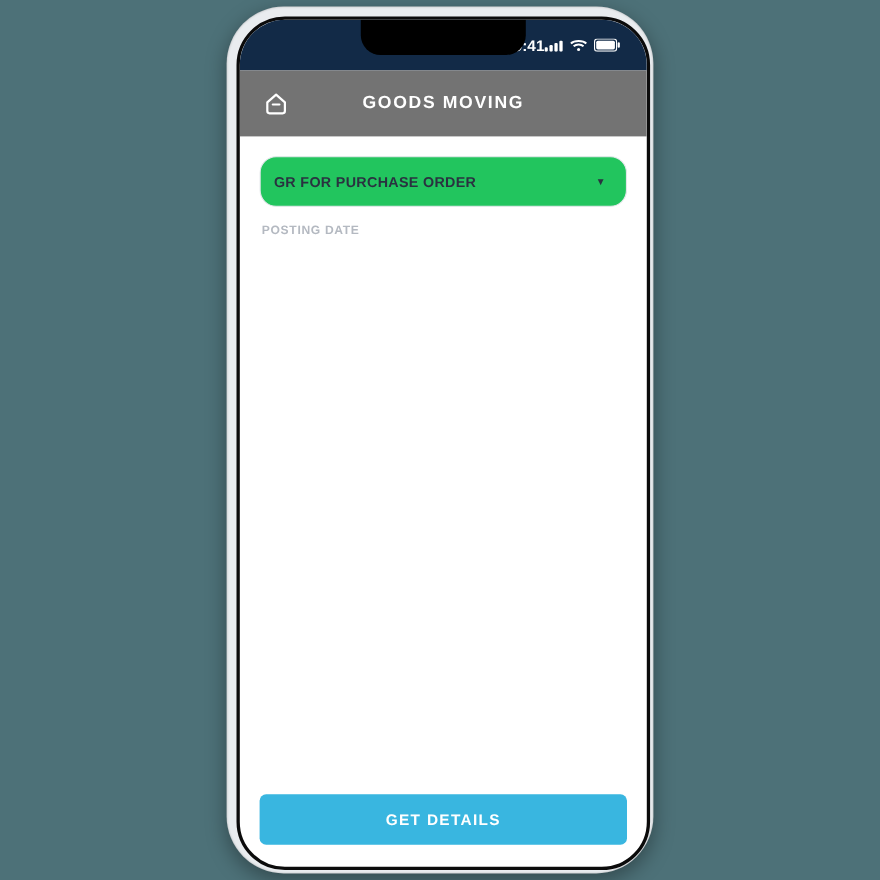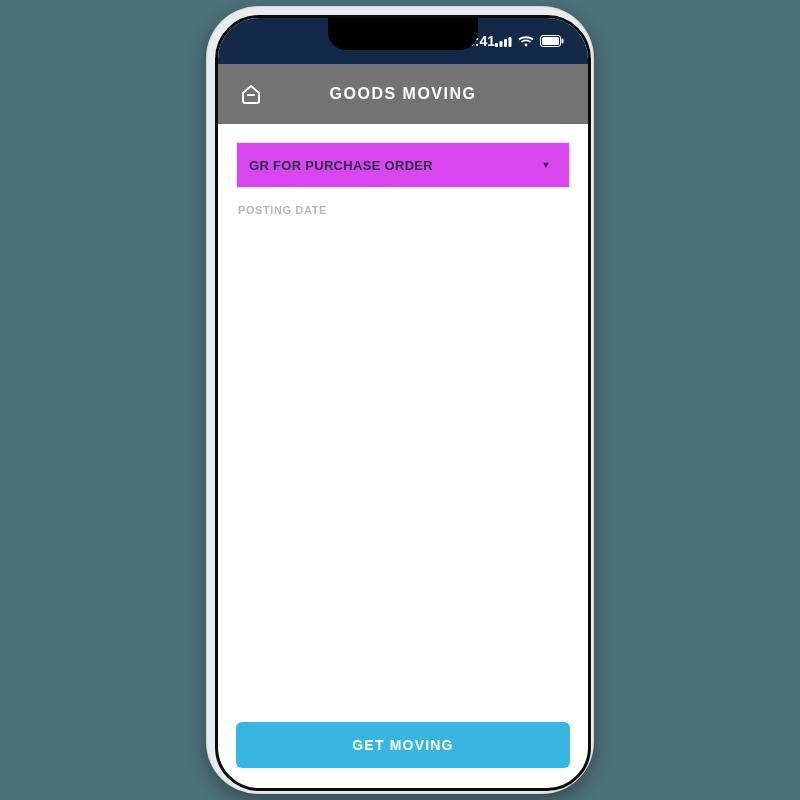--- a/index.html
+++ b/index.html
@@ -46,23 +46,23 @@
   }
   .home-btn{
     position:absolute;left:18px;top:50%;transform:translateY(-50%);
     width:30px;height:30px;display:flex;align-items:center;justify-content:center;
   }
   .content{flex:1;overflow:auto;padding:18px 18px 0;}
   .label{
     font-size:11px;font-weight:700;letter-spacing:.6px;color:#b4b9c1;text-transform:uppercase;margin:6px 2px 8px;
   }
   .field{
-    border:1px solid #e3e6ea;border-radius:0;height:44px;
+    border:1px solid #e3e6ea;border-radius:15px;height:44px;
     display:flex;align-items:center;justify-content:space-between;
-    padding:0 12px;margin-bottom:16px;background:#d946ef;
+    padding:0 12px;margin-bottom:16px;background:#22c55e;
   }
   .field-value{font-size:13px;font-weight:700;color:#2a3240;letter-spacing:.3px;text-transform:uppercase;}
   .po .field-value{text-transform:none;}
   .icon-slot{width:22px;height:22px;display:flex;align-items:center;justify-content:center;color:#122a47;}
   .dropdown-arrow{font-size:9px;color:#2a3240;}
   .footer{padding:12px 18px 20px;}
   .primary-btn{
     width:100%;height:46px;border:none;border-radius:6px;
     background:#39b6e0;color:#fff;font-size:14px;font-weight:800;letter-spacing:1.2px;
   }
@@ -126,17 +126,17 @@
         <span class="icon-slot dropdown-arrow">▼</span>
       </div>
 
 
       <div class="label">POSTING DATE</div>
 
 
     </div>
 
     <div class="footer">
-      <button class="primary-btn">GET MOVING</button>
+      <button class="primary-btn">GET DETAILS</button>
     </div>
 
   </div>
 </div>
 
 </body></html>

